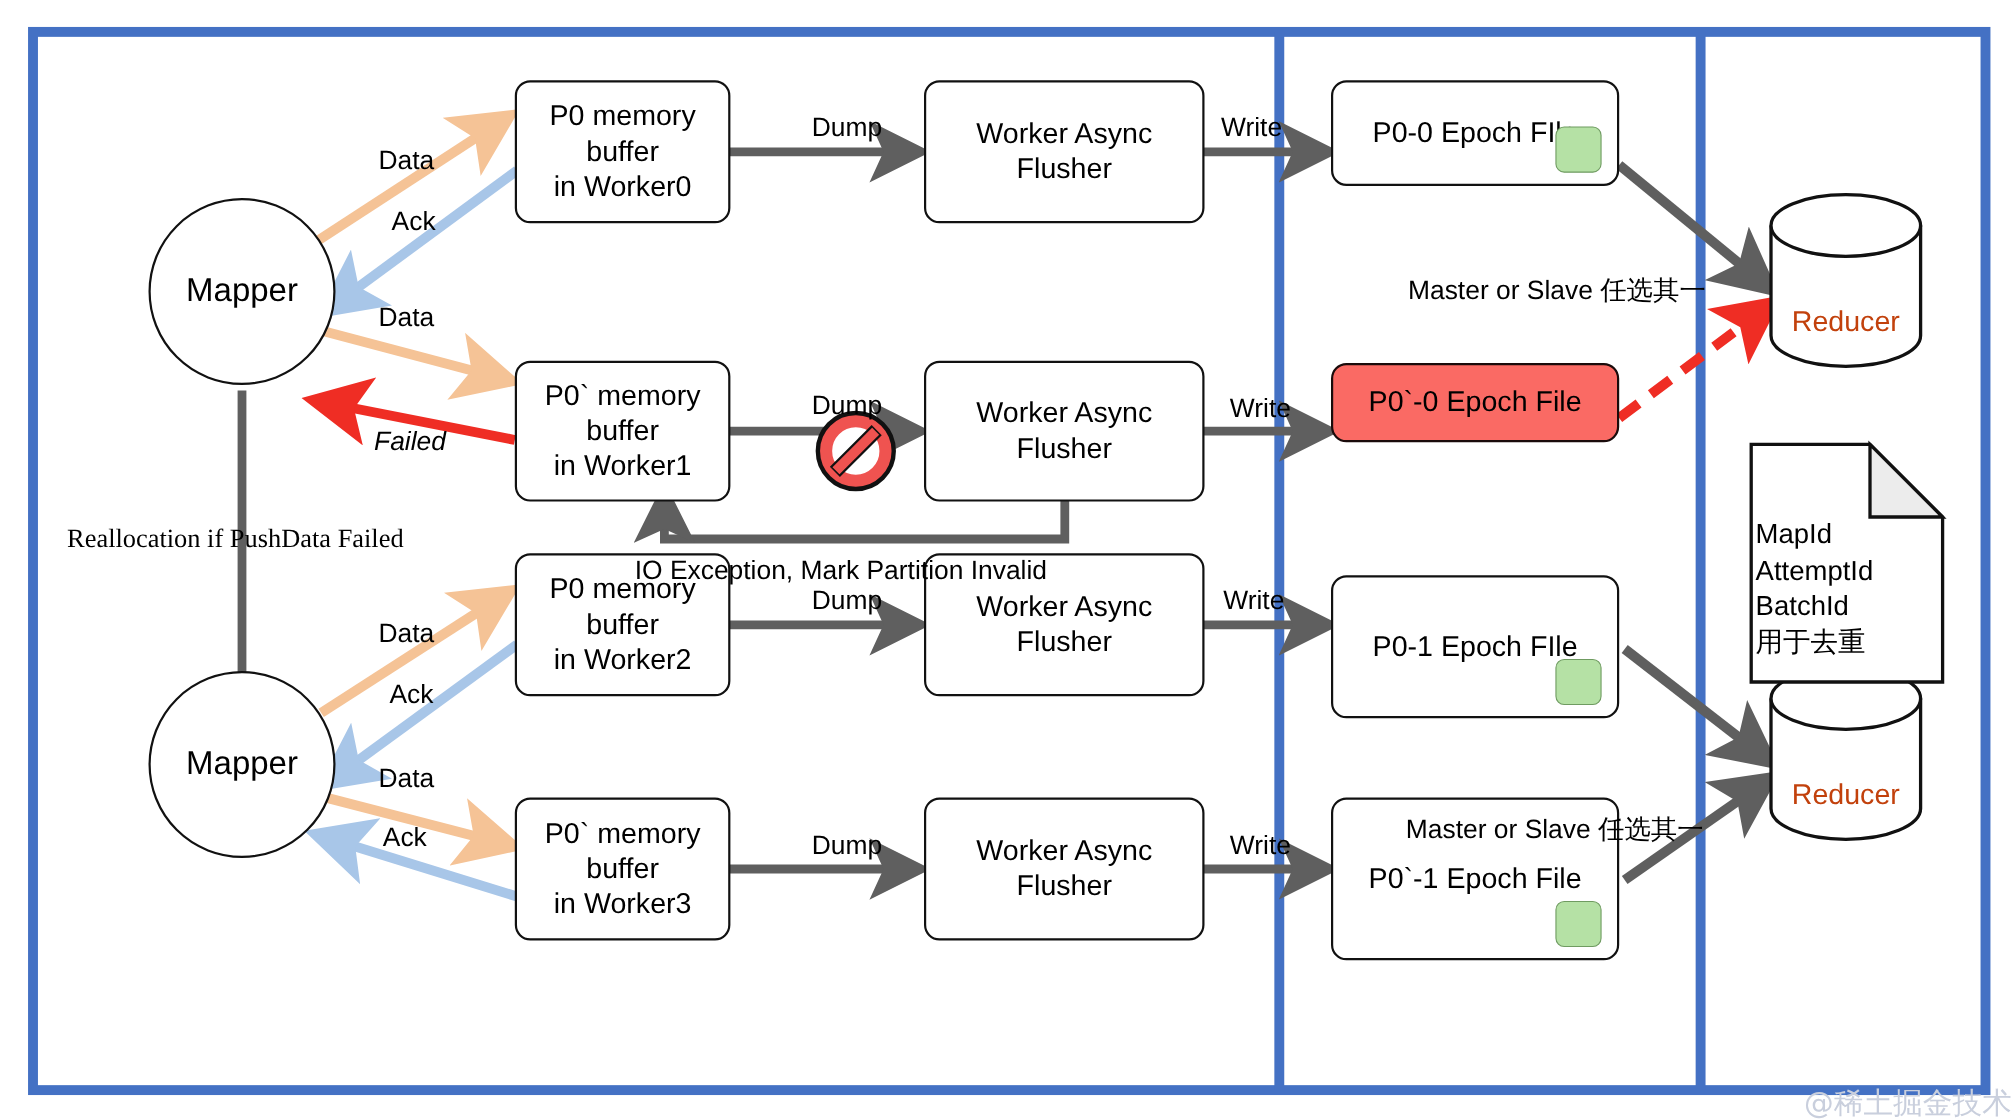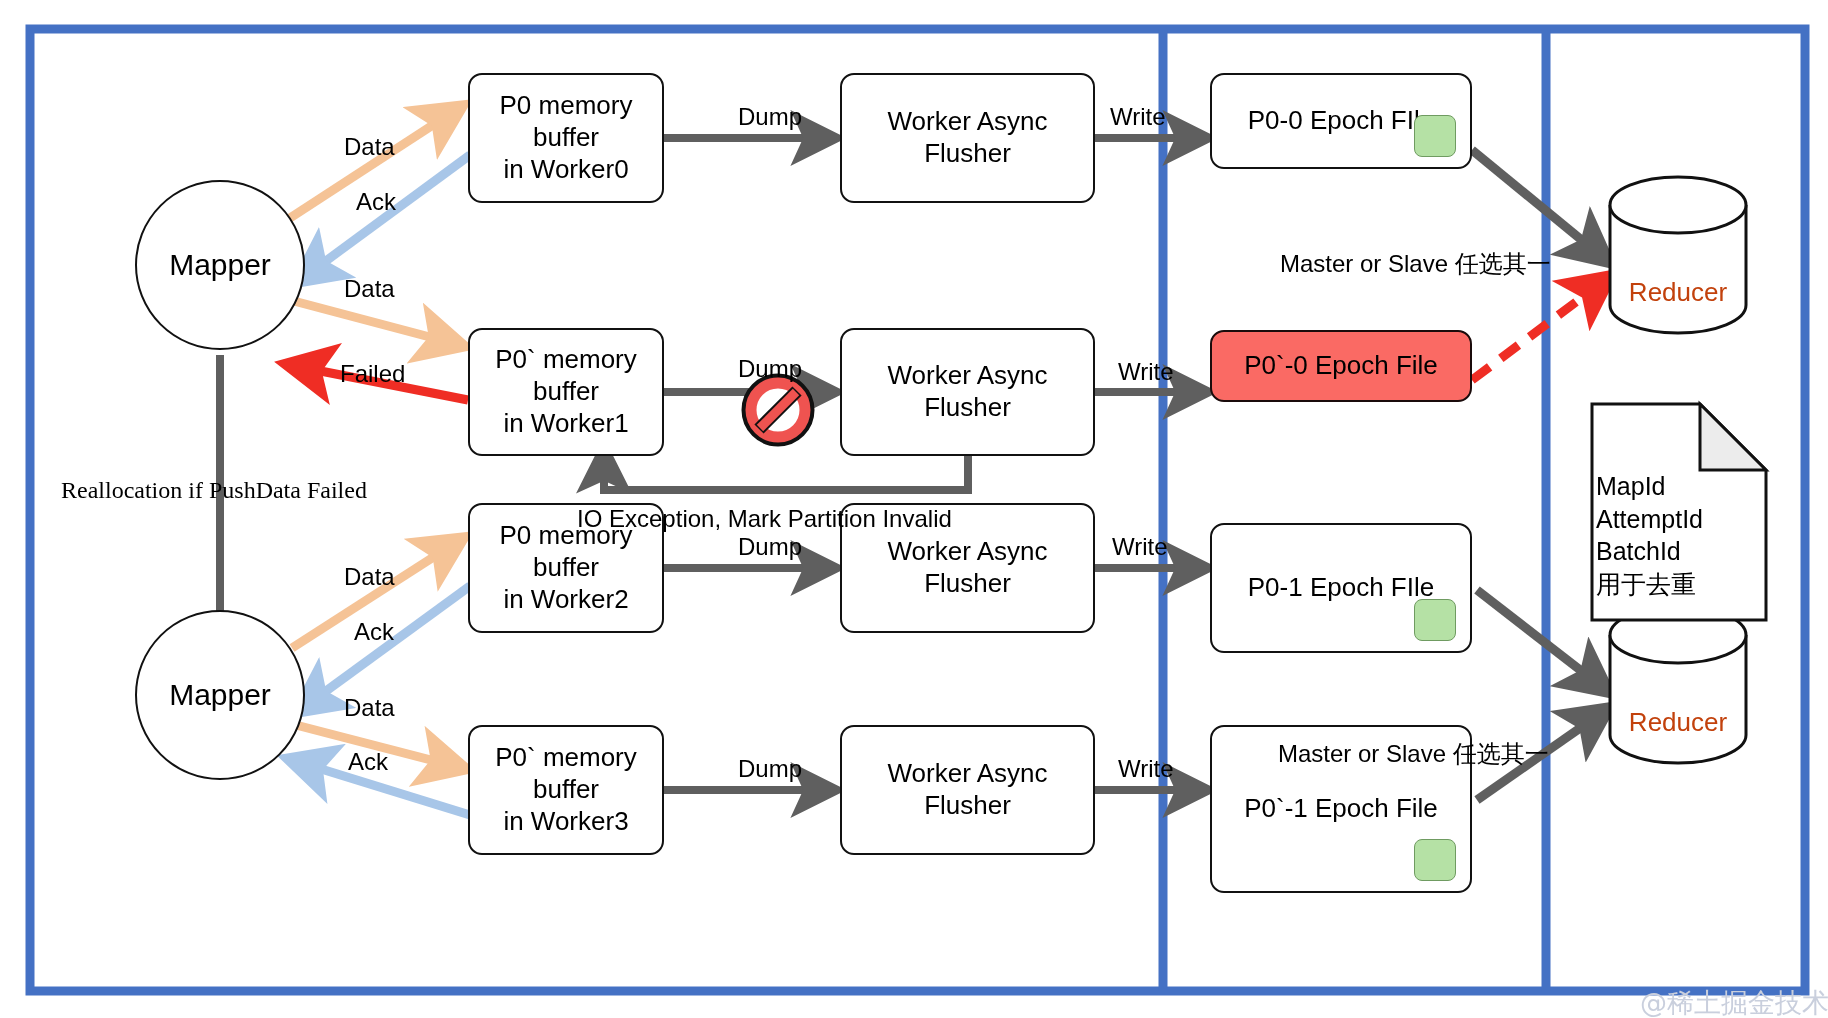--- a/index.html
+++ b/index.html
@@ -147,37 +147,37 @@
 
   <div class="node rbox red" style="left:1210px;top:330px;width:262px;height:72px;">
     <span>P0`-0 Epoch File</span>
   </div>
 
   <div class="node rbox" style="left:1210px;top:503px;width:262px;height:130px;margin-top:20px;">
     <span>P0-1 Epoch FIle</span>
     <span class="greenchip" style="right:14px;bottom:10px;"></span>
   </div>
 
-  <div class="node rbox" style="left:1210px;top:725px;width:262px;height:168px;">
+  <div class="node rbox" style="left:1210px;top:725px;width:262px;height:148px;">
     <span>P0`-1 Epoch File</span>
     <span class="greenchip" style="right:14px;bottom:10px;"></span>
   </div>
 
   <div class="reducer-label" style="left:1622px;top:277px;width:112px;text-align:center;">Reducer</div>
   <div class="reducer-label" style="left:1622px;top:707px;width:112px;text-align:center;">Reducer</div>
 
   <div class="note-text" style="left:1596px;top:470px;width:166px;">MapId
 AttemptId
 BatchId
 用于去重</div>
 
   <div class="lbl" style="left:344px;top:133px;">Data</div>
   <div class="lbl" style="left:356px;top:188px;">Ack</div>
   <div class="lbl" style="left:344px;top:275px;">Data</div>
-  <div class="lbl" style="left:340px;top:360px;">Failed</div>
+  <div class="lbl" style="left:340px;top:388px;font-style:italic;">Failed</div>
 
   <div class="lbl" style="left:738px;top:103px;">Dump</div>
   <div class="lbl" style="left:738px;top:355px;">Dump</div>
   <div class="lbl" style="left:1110px;top:103px;">Write</div>
   <div class="lbl" style="left:1118px;top:358px;">Write</div>
 
   <div class="lbl" style="left:61px;top:477px;font-family:Liberation Serif, serif;">Reallocation if PushData Failed</div>
   <div class="lbl" style="left:577px;top:505px;">IO Exception, Mark Partition Invalid</div>
 
   <div class="lbl" style="left:1280px;top:248px;">Master or Slave 任选其一</div>

